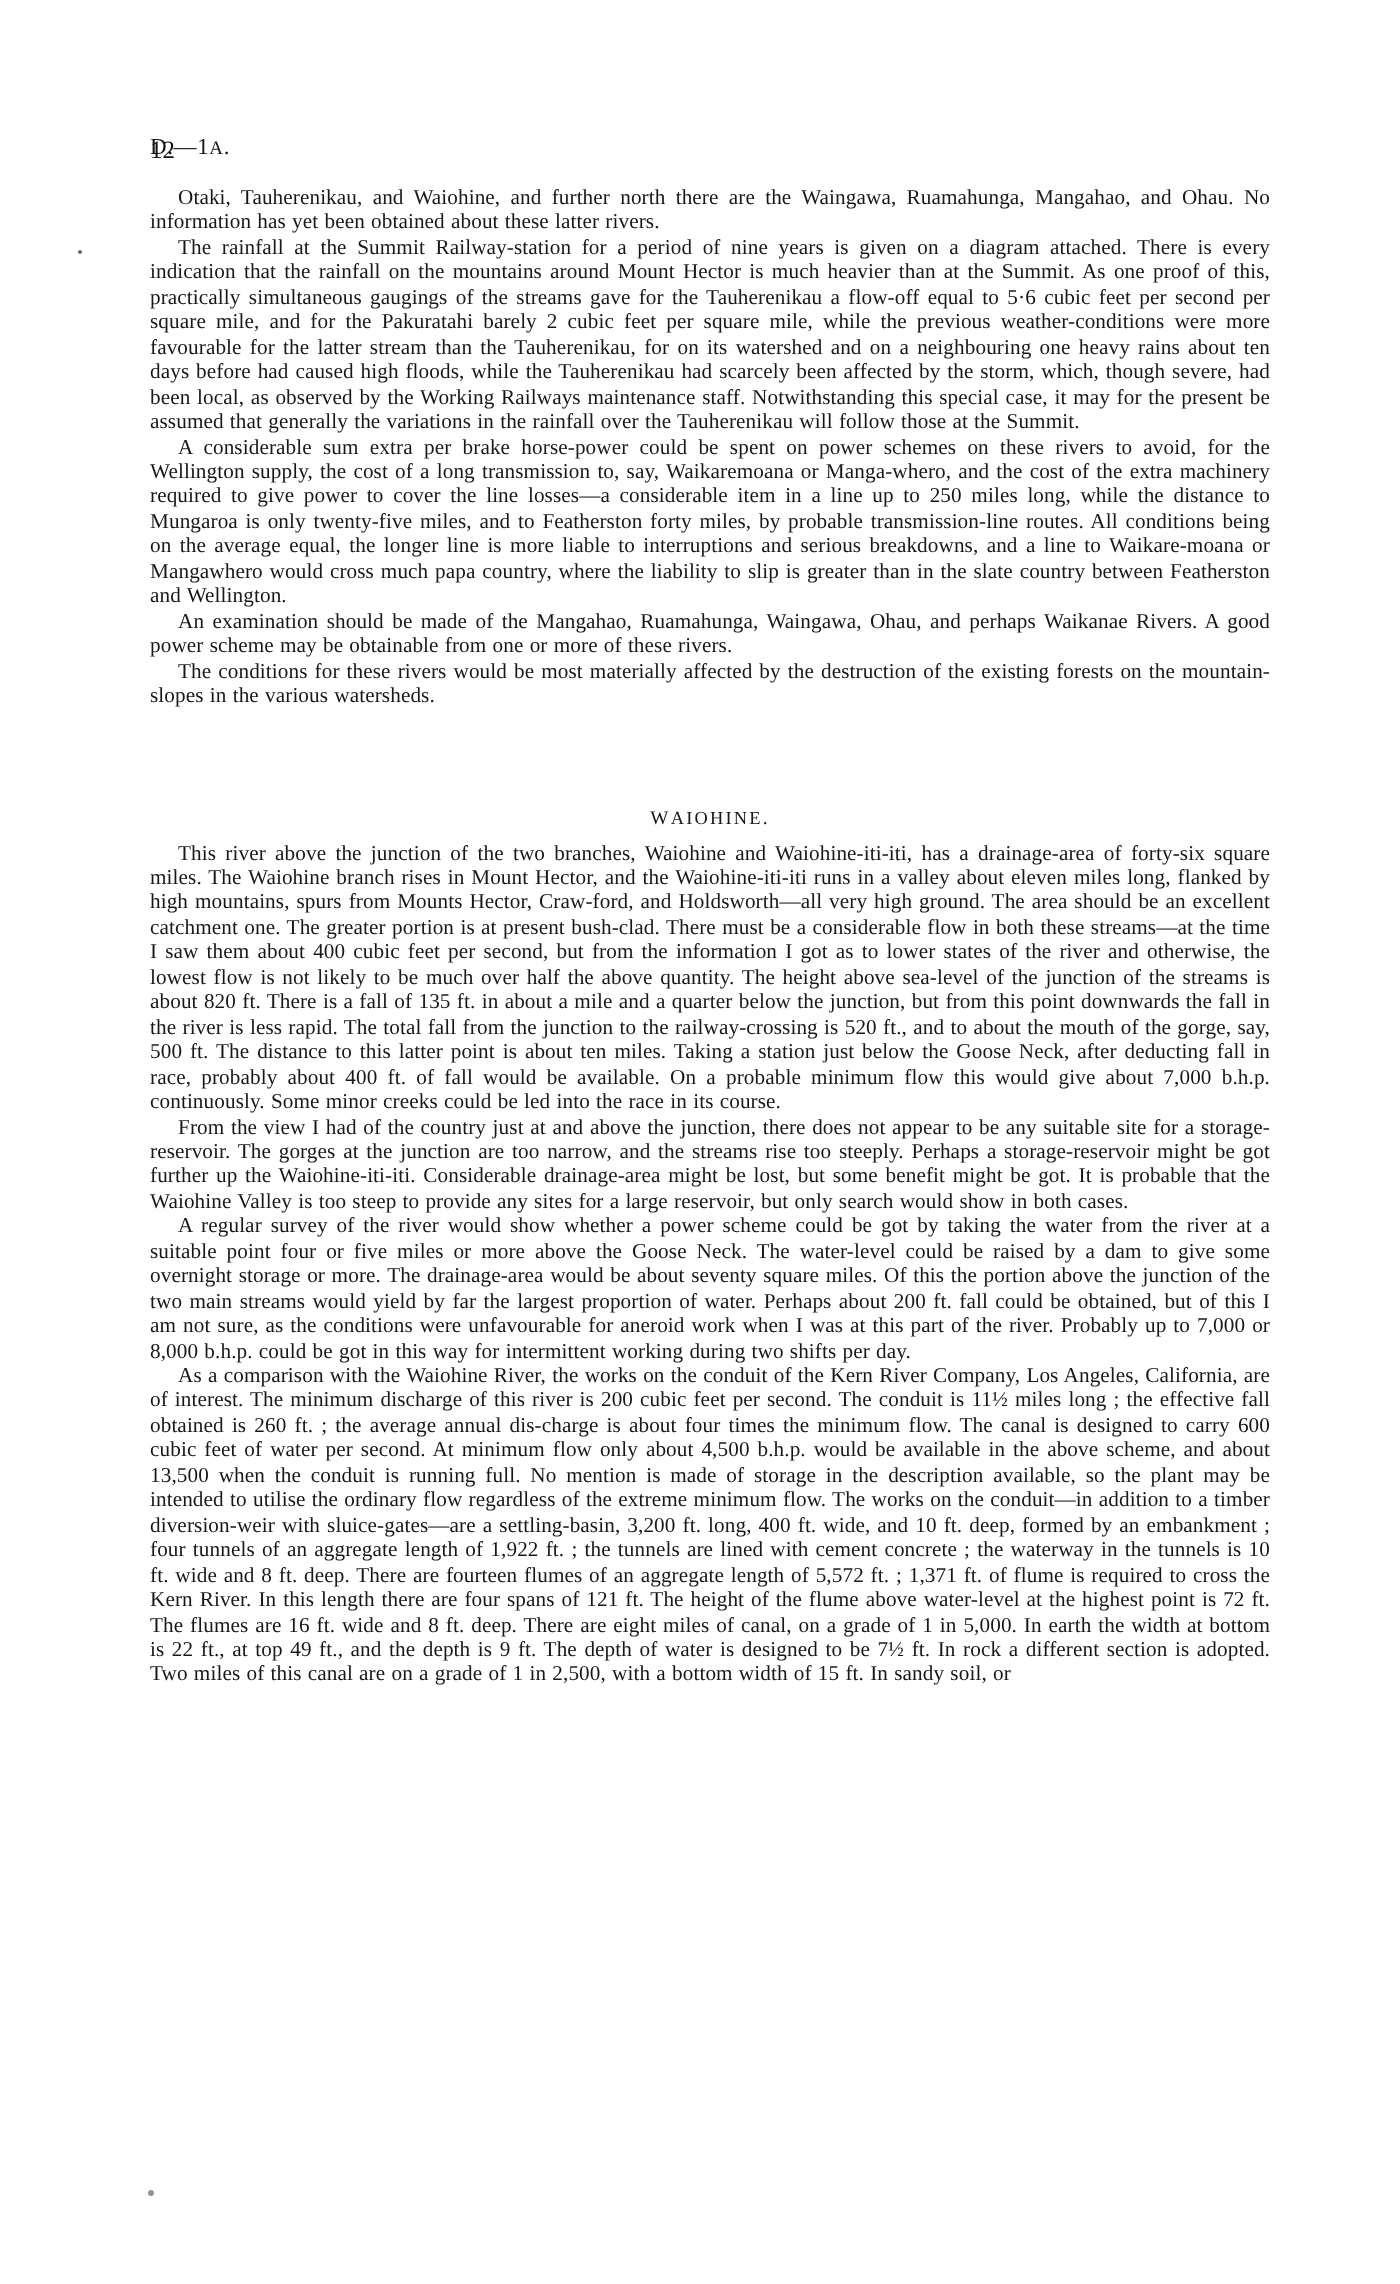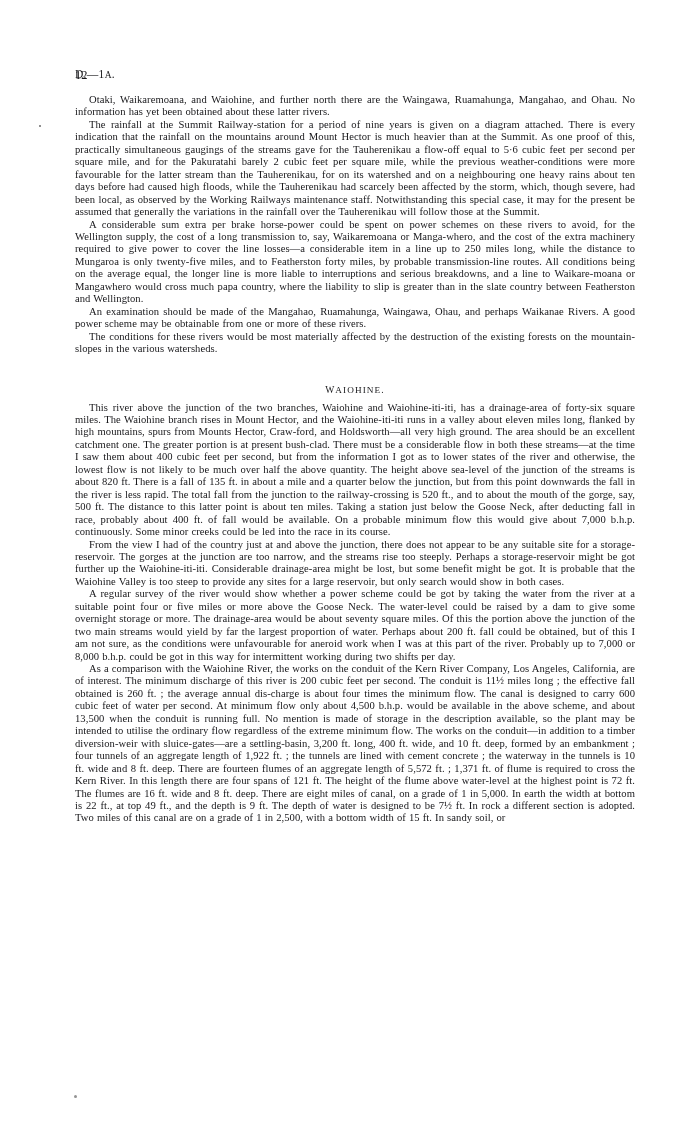--- a/index.html
+++ b/index.html
@@ -66,21 +66,21 @@
     margin: 0;
     font-size: 10.6px;
     line-height: 12.45px;
     text-align: justify;
     text-justify: inter-word;
     letter-spacing: .05px;
     word-spacing: .4px;
   }
   p.ind { text-indent: 14px; }
   .sect-title {
-    margin-top: 28px;
+    margin-top: 48px;
     margin-bottom: 7px;
     text-align: center;
     font-size: 9.6px;
     letter-spacing: 1.1px;
   }
 </style>
 </head>
 <body>
 
 <div class="page">
@@ -88,21 +88,21 @@
   <div class="speck s1"></div>
   <div class="speck s2"></div>
 
   <div class="header">
     <div class="hdr-left">D.—1<span class="sc">A</span>.</div>
     <div class="hdr-page">12</div>
   </div>
 
   <div class="body-col">
 
-    <p class="ind">Otaki, Waikaremoana, and Waiohine, and further north there are the Waingawa, Ruamahunga, Mangahao, and Ohau.  No information has yet been obtained about these latter rivers.</p>
+    <p class="ind">Otaki, Tauherenikau, and Waiohine, and further north there are the Waingawa, Ruamahunga, Mangahao, and Ohau.  No information has yet been obtained about these latter rivers.</p>
     <p class="ind">The rainfall at the Summit Railway-station for a period of nine years is given on a diagram attached.  There is every indication that the rainfall on the mountains around Mount Hector is much heavier than at the Summit.  As one proof of this, practically simultaneous gaugings of the streams gave for the Tauherenikau a flow-off equal to 5·6 cubic feet per second per square mile, and for the Pakuratahi barely 2 cubic feet per square mile, while the previous weather-conditions were more favourable for the latter stream than the Tauherenikau, for on its watershed and on a neighbouring one  heavy rains about ten days before had caused high floods, while the Tauherenikau had scarcely been affected by the storm, which, though severe, had been local, as observed by the Working Railways maintenance staff.  Notwithstanding this special case, it may for the present be assumed that generally the variations in the rainfall over the Tauherenikau will follow those at the Summit.</p>
     <p class="ind">A considerable sum extra per brake horse-power could be spent on power schemes on these rivers to avoid, for the Wellington supply, the cost of a long transmission to, say, Waikaremoana or Manga-whero, and the cost of the extra machinery required to give power to cover the line losses—a considerable item in a line up to 250 miles long, while the distance to Mungaroa is only twenty-five miles, and to Featherston forty miles, by probable transmission-line routes.  All conditions being on the average equal, the longer line is more liable to interruptions and serious breakdowns, and a line to Waikare-moana or Mangawhero would cross much papa country, where the liability to slip is greater than in the slate country between Featherston and Wellington.</p>
     <p class="ind">An examination should be made of the Mangahao, Ruamahunga, Waingawa, Ohau, and perhaps Waikanae Rivers.  A good power scheme may be obtainable from one or more of these rivers.</p>
     <p class="ind">The conditions for these rivers would be most materially affected by the destruction of the existing forests on the mountain-slopes in the various watersheds.</p>
 
     <div class="sect-title">
       <span>W<span style="font-size:9.2px">AIOHINE</span>.</span>
     </div>
 
     <p class="ind">This river above the junction of the two branches, Waiohine and Waiohine-iti-iti, has a drainage-area of forty-six square miles.  The Waiohine branch rises in Mount Hector, and the Waiohine-iti-iti runs in a valley about eleven miles long, flanked by high mountains, spurs from Mounts Hector, Craw-ford, and Holdsworth—all very high ground.  The area should be an excellent catchment one.  The greater portion is at present bush-clad.  There must be a considerable flow in both these streams—at the time I saw them about 400 cubic feet per second, but from the information I got as to lower states of the river and otherwise, the lowest flow is not likely to be much over half the above quantity.  The height above sea-level of the junction of the streams is about 820 ft.  There is a fall of 135 ft. in about a mile and a quarter below the junction, but from this point downwards the fall in the river is less rapid.  The total fall from the junction to the railway-crossing is 520 ft., and to about the mouth of the gorge, say, 500 ft.  The distance to this latter point is about ten miles.  Taking a station just below the Goose Neck, after deducting fall in race, probably about 400 ft. of fall would be available.  On a probable minimum flow this would give about 7,000 b.h.p. continuously.  Some minor creeks could be led into the race in its course.</p>

